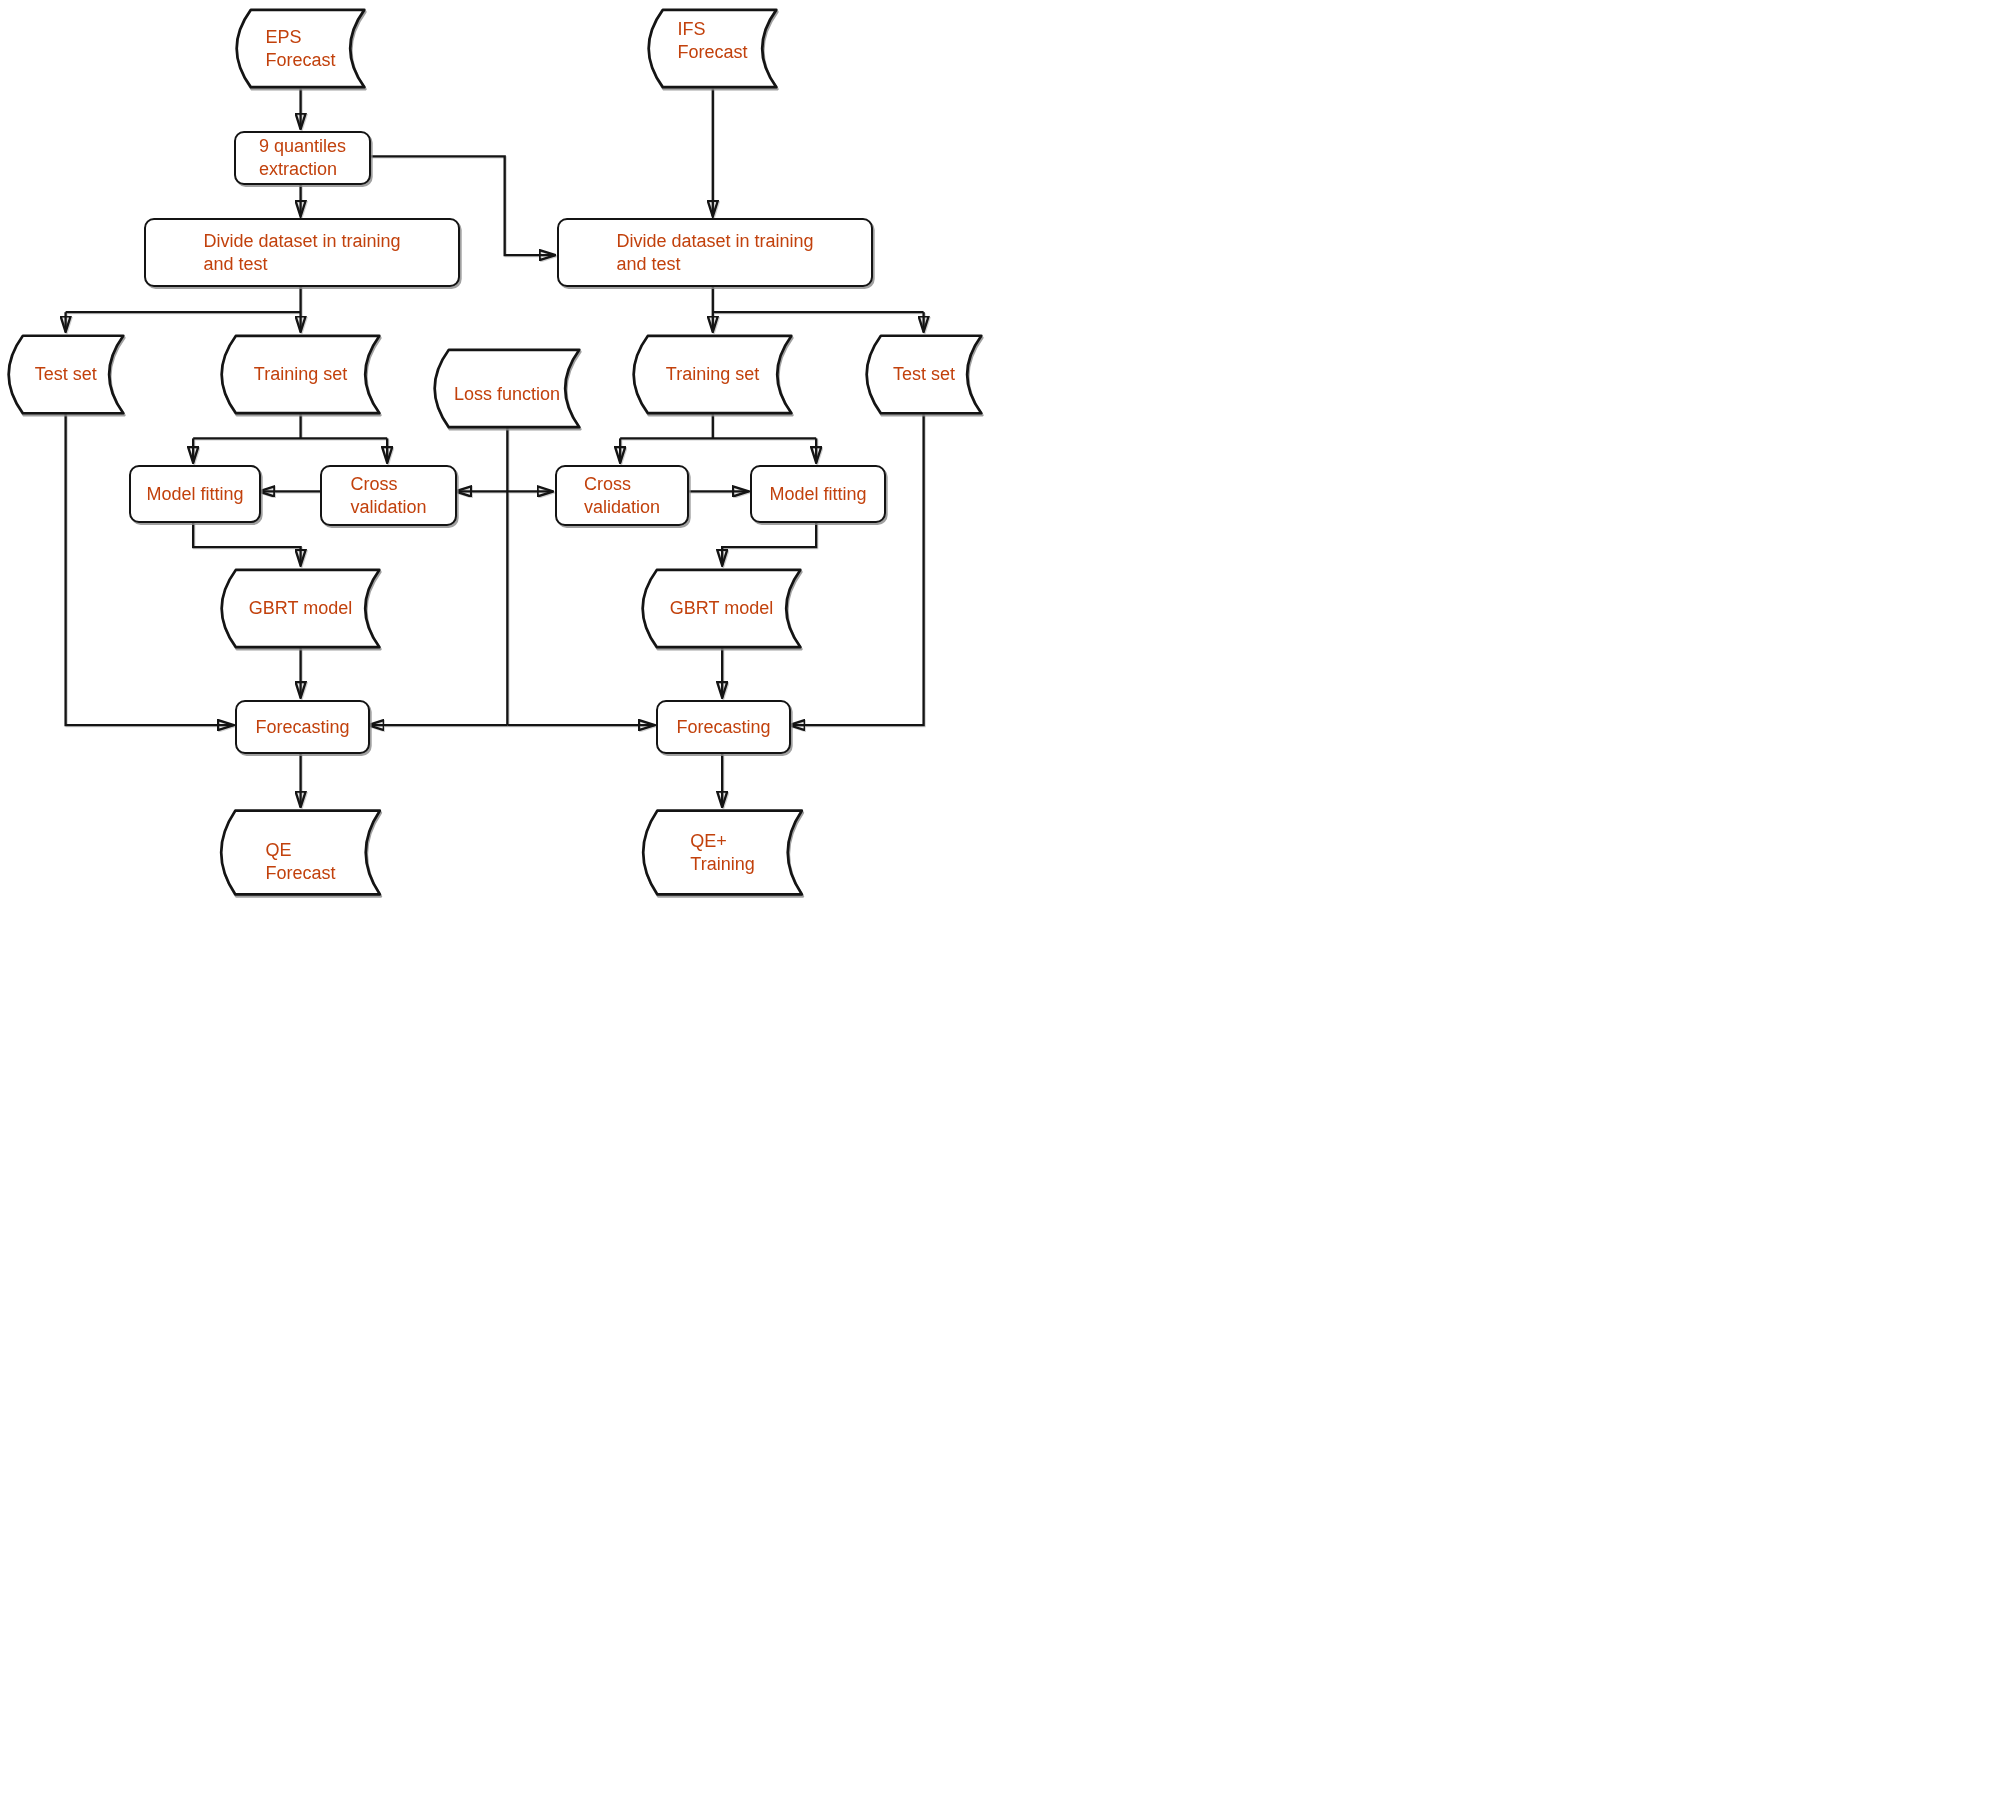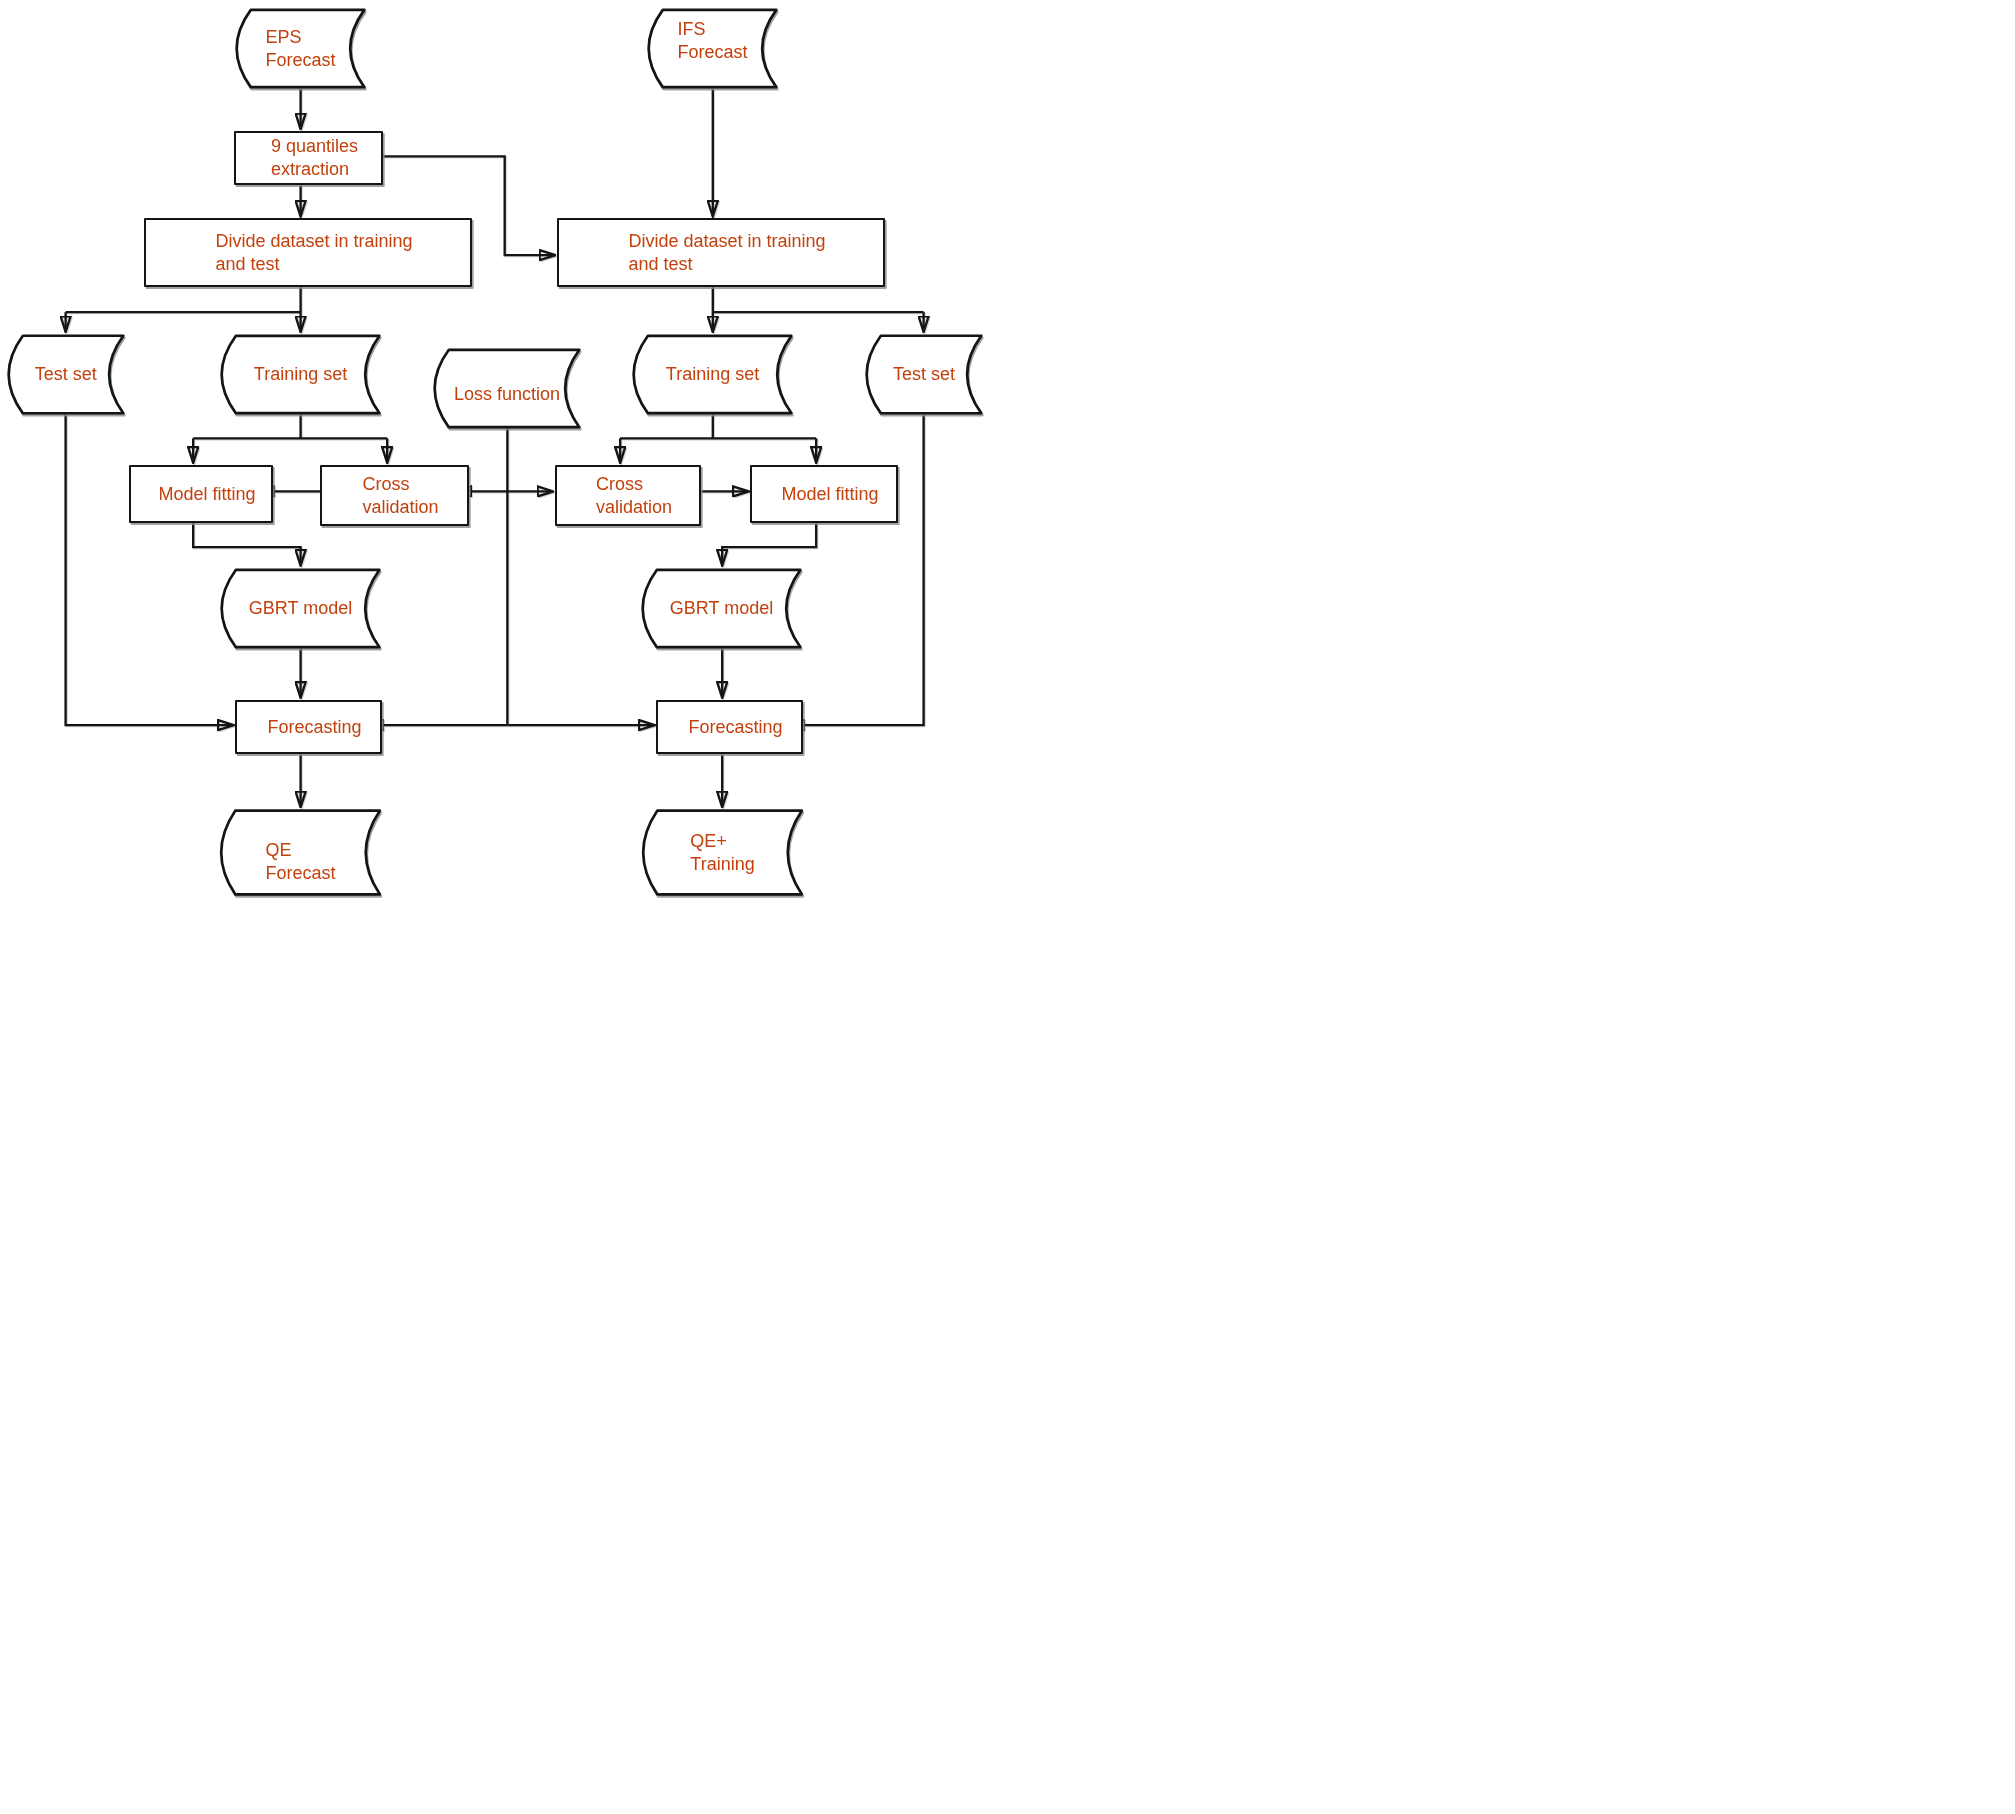--- a/index.html
+++ b/index.html
@@ -8,23 +8,22 @@
     font-family:"Liberation Sans", sans-serif; color:#111;
   }
   .wires { position:absolute; left:0; top:0; filter:drop-shadow(1.3px 1.3px 0 rgba(150,150,150,0.45)); }
   .wires path { stroke:#141414; stroke-width:3.5; fill:none; }
   .node {
     position:absolute; display:flex; align-items:center; justify-content:center;
     font-size:18px; line-height:23px; color:#c2410c;
   }
   .node .lbl { position:relative; z-index:2; white-space:pre-line; }
   .node.process {
-    background:#ffffff; border:2.7px solid #141414; border-radius:1px;
+    background:#ffffff; border:2.7px solid #141414; border-radius:10px;
     box-shadow:1.7px 2px 0 rgba(138,138,138,0.8);
-    padding-left:12px;
   }
   .node.stored svg {
     position:absolute; left:0; top:0; overflow:visible; z-index:1;
     filter:drop-shadow(1.7px 2px 0 rgba(138,138,138,0.8));
   }
 </style>
 </head>
 <body>
 
 <div class="canvas">

